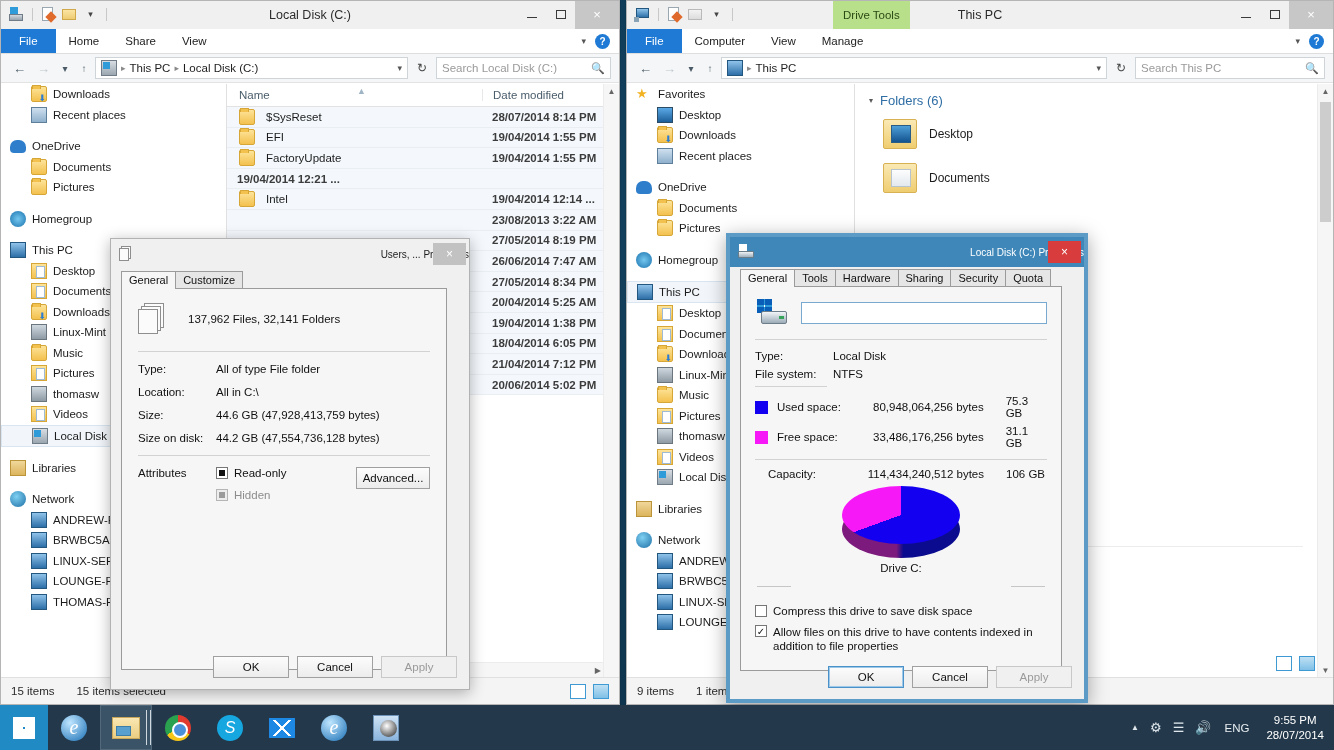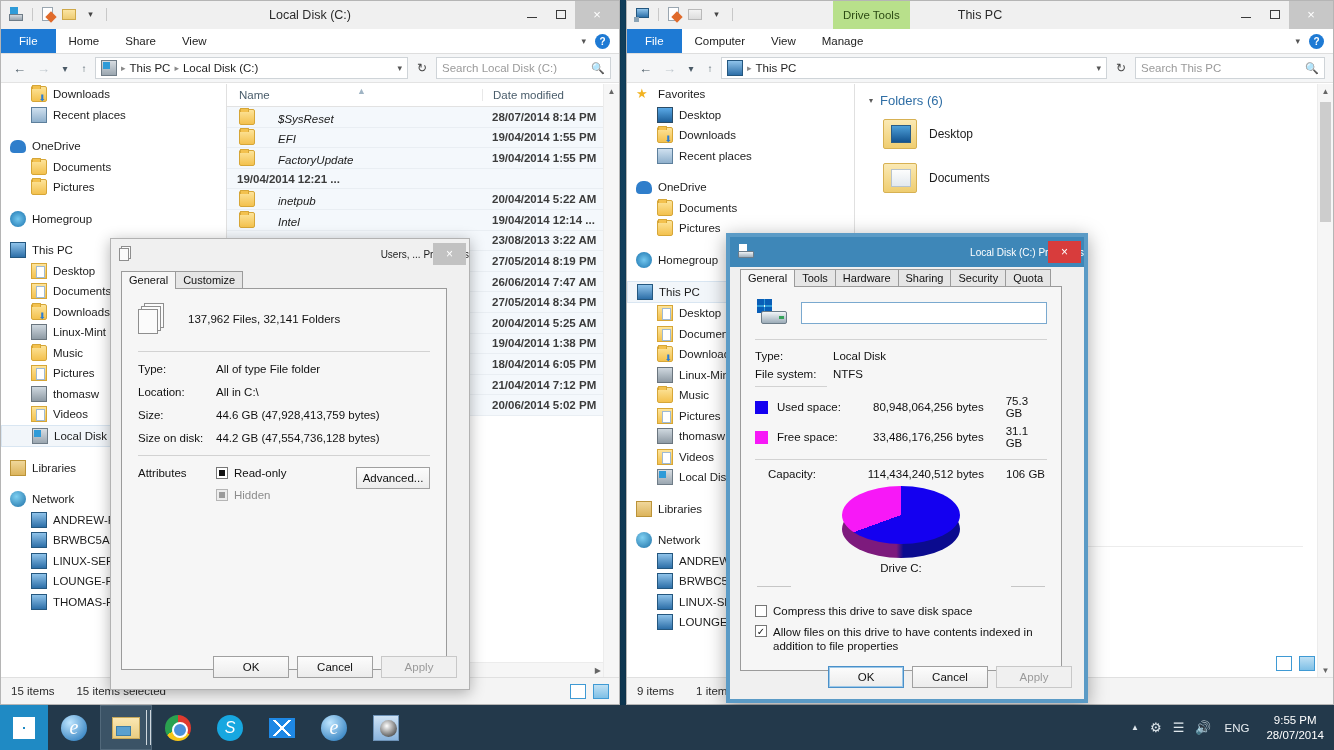--- a/index.html
+++ b/index.html
@@ -99,21 +99,21 @@
 
   
   .filelist { flex:1; position:relative; background:#fff; overflow:hidden; }
   .colhdr { height:23px; display:flex; align-items:center; border-bottom:1px solid #e2e2e2;
             font-size:11.5px; color:#4a5d6b; position:relative; }
   .colhdr .c1 { width:255px; padding-left:12px; position:relative; }
   .colhdr .c2 { padding-left:10px; border-left:1px solid #e8e8e8; }
   .sortmark { position:absolute; left:130px; top:-3px; color:#9fb4c4; font-size:9px; }
   .frow { height:20.6px; display:flex; align-items:center; background:#f4f8fc;
           border-bottom:1px solid #e9eef3; font-size:11.5px; color:#1c1c1c; }
-  .frow .n { width:255px; display:flex; align-items:flex-end; gap:23px; padding-left:12px;font-style:italic; }
+  .frow .n { width:255px; display:flex; align-items:center; gap:11px; padding-left:12px; }
   .frow .d { padding-left:10px; color:#3c3c3c;font-weight:bold; }
 
   .statusbar { position:absolute; left:0; right:0; bottom:0; height:27px; background:#f4f4f4;
                border-top:1px solid #e0e0e0; display:flex; align-items:center;
                font-size:11.5px; color:#2b2b2b; padding:0 10px; gap:22px; }
   .sb-views { margin-left:auto; display:flex; gap:7px; align-items:center; }
   .vbtn { width:16px; height:15px; border:1px solid #3f9ad4; position:relative; background:#fff; }
   .vbtn.b2 { background:linear-gradient(180deg,#bfe0f4,#7fc0e6); }
 
   .vscroll { position:absolute; right:0; top:0; width:16px; bottom:0; background:#f6f6f6;
@@ -426,27 +426,20 @@
           </div>
           <div class="frow">
             <div class="n">
               <span class="np-ico ic-folder"></span>
               <span>FactoryUpdate</span>
             </div>
             <div class="d">19/04/2014 1:55 PM</div>
           </div>
           <div class="frow">
             <div class="d">19/04/2014 12:21 ...</div>
-          </div>
-          <div class="frow">
-            <div class="n">
-              <span class="np-ico ic-folder"></span>
-              <span>inetpub</span>
-            </div>
-            <div class="d">20/04/2014 5:22 AM</div>
           </div>
           <div class="frow">
             <div class="n">
               <span class="np-ico ic-folder"></span>
               <span>Intel</span>
             </div>
             <div class="d">19/04/2014 12:14 ...</div>
           </div>
           <div class="frow">
             <div class="n"></div>

